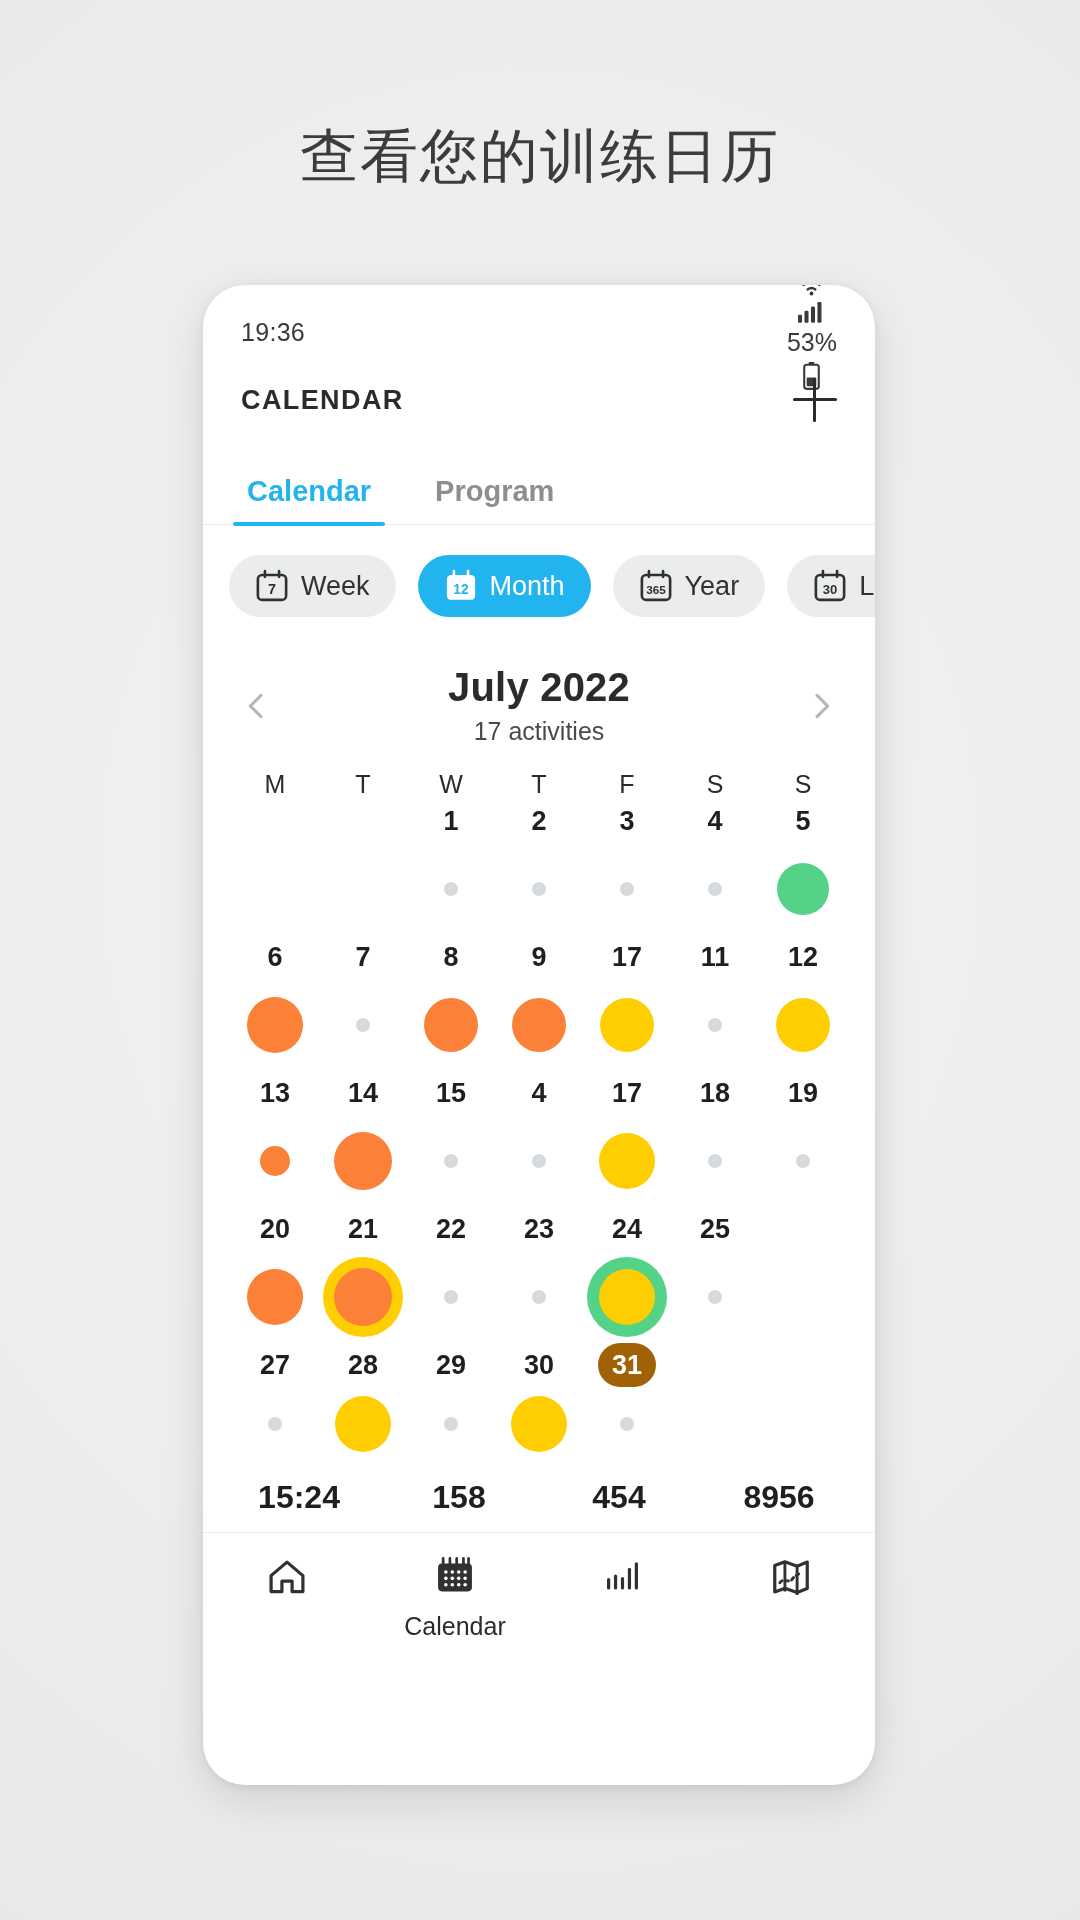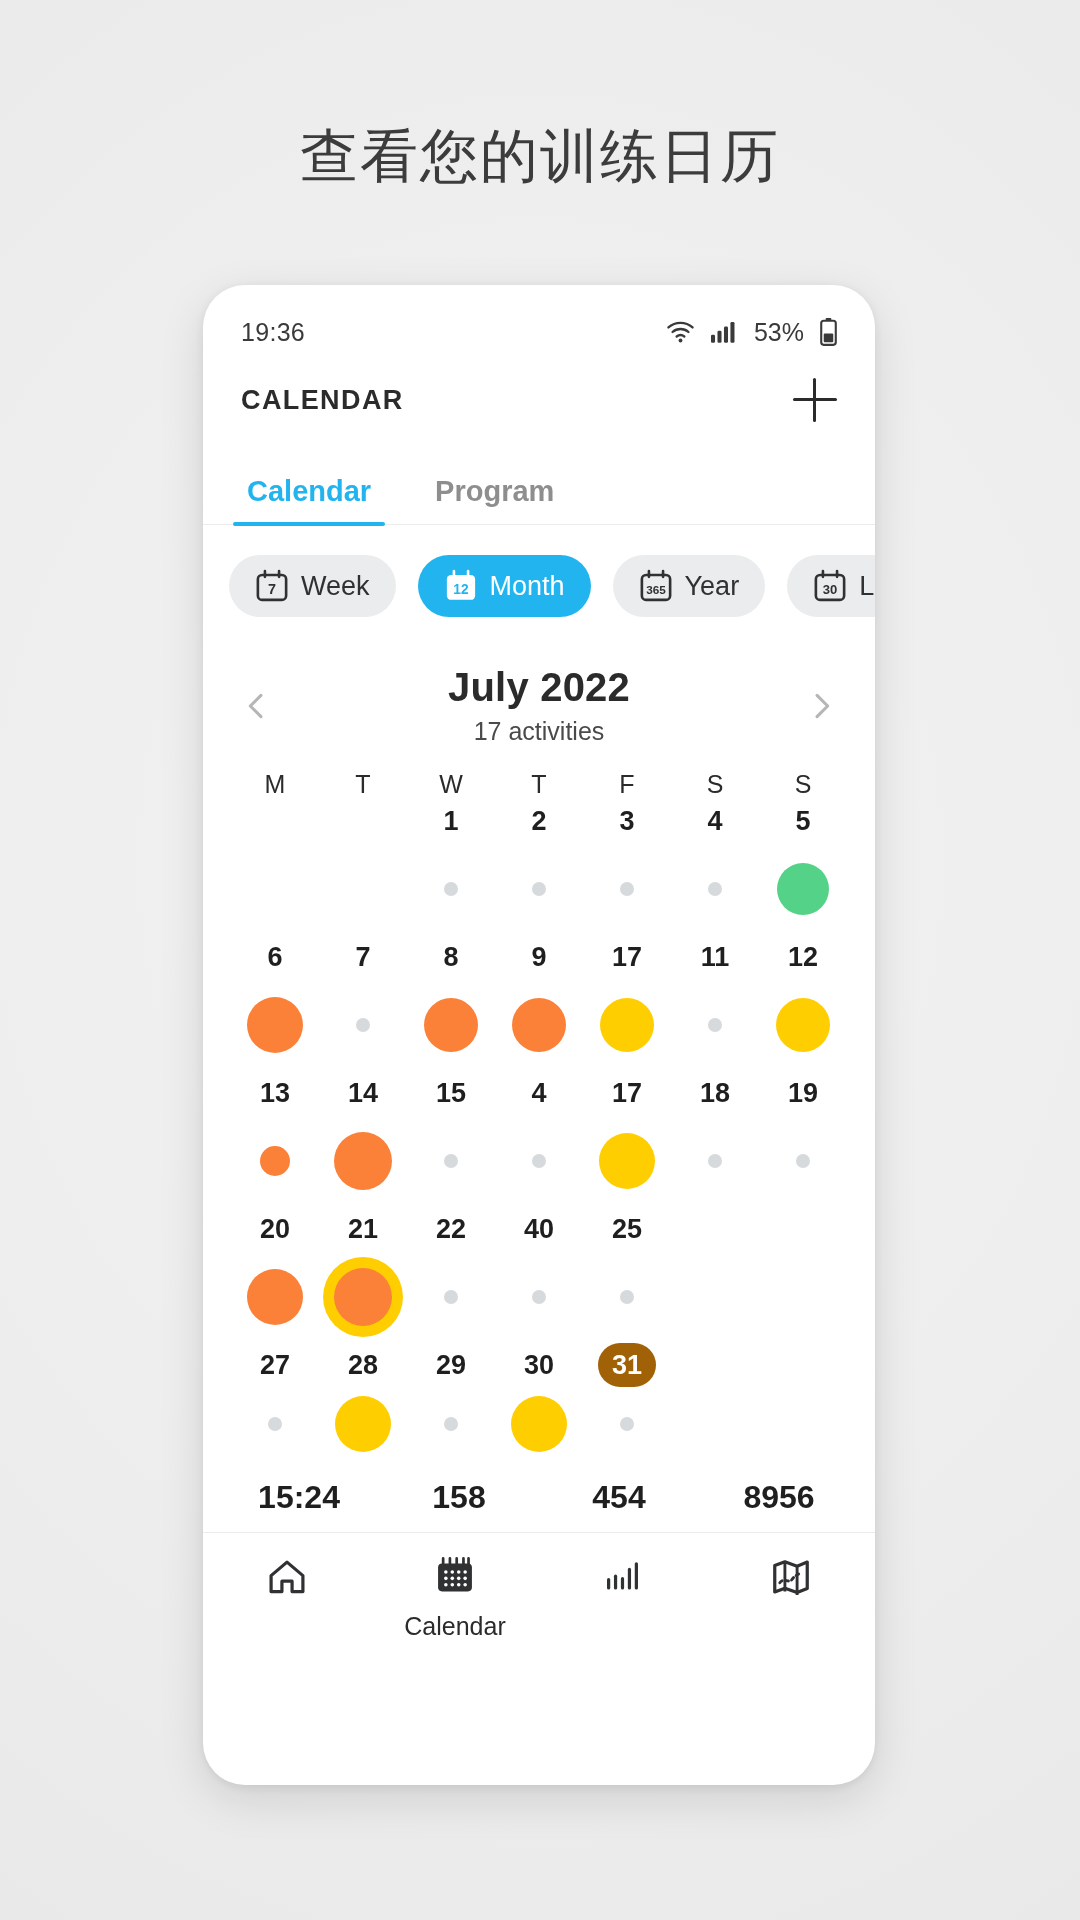--- a/index.html
+++ b/index.html
@@ -28,21 +28,21 @@
     box-shadow:0 14px 46px rgba(0,0,0,.12), 0 2px 10px rgba(0,0,0,.07);
     overflow:hidden;
   }
 
   
   .statusbar{
     height:72px; display:flex; align-items:center; justify-content:space-between;
     padding:22px 38px 0 38px;
   }
   .sb-time{ font-size:25px; color:#3a3a3a; letter-spacing:.3px; }
-  .sb-right{ display:flex; align-items:center; gap:16px; }
+  .sb-right{ display:flex; align-items:center; gap:5px;flex-direction:column; }
   .sb-pct{ font-size:25px; color:#3a3a3a; }
   .ico{ display:inline-block; line-height:0; }
 
   
   .appbar{
     height:86px; display:flex; align-items:center; justify-content:space-between;
     padding:0 38px;
   }
   .appbar-title{ font-size:27px; font-weight:700; letter-spacing:1.4px; color:#2b2b2b; }
   .plus{ width:44px; height:44px; position:relative; cursor:pointer; }
@@ -383,23 +383,31 @@
                 </div>
               </div>
             </div>
             <div class="cell">
               <div class="dnum">22</div>
               <div class="marker" style="height: 92px;">
                 <div class="dot" style="height: 14px; width: 14px; background: rgb(215, 218, 221);"></div>
               </div>
             </div>
             <div class="cell">
-              <div class="dnum">40</div>
-              <div class="marker" style="height: 92px;">
-                <div class="dot" style="height: 14px; width: 14px; background: rgb(215, 218, 221);"></div>
+              <div class="dnum">23</div>
+              <div class="marker" style="height: 92px;">
+                <div class="dot" style="height: 14px; width: 14px; background: rgb(215, 218, 221);"></div>
+              </div>
+            </div>
+            <div class="cell">
+              <div class="dnum">24</div>
+              <div class="marker" style="height: 92px;">
+                <div class="ring" style="height: 80px; width: 80px; background: rgb(84, 210, 135);">
+                  <div class="dot" style="height: 56px; width: 56px; background: rgb(255, 206, 0);"></div>
+                </div>
               </div>
             </div>
             <div class="cell">
               <div class="dnum">25</div>
               <div class="marker" style="height: 92px;">
                 <div class="dot" style="height: 14px; width: 14px; background: rgb(215, 218, 221);"></div>
               </div>
             </div>
           </div>
           <div class="wk">

